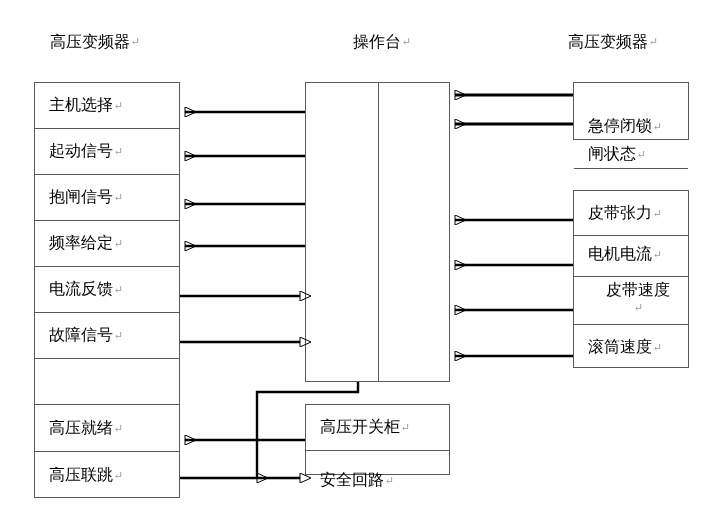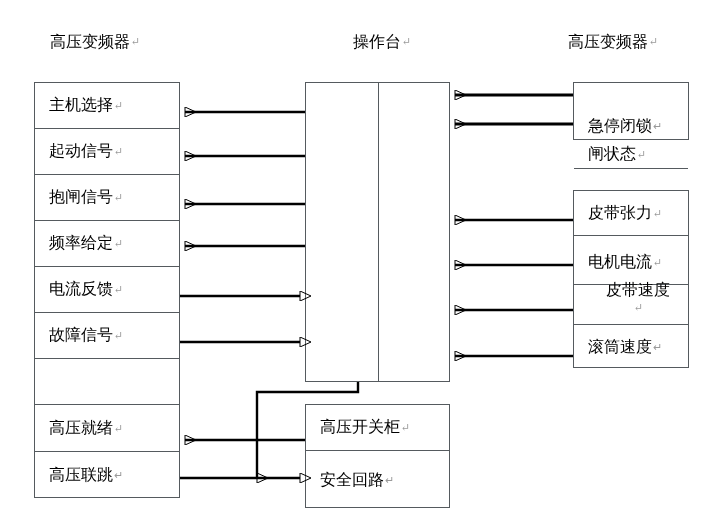--- a/index.html
+++ b/index.html
@@ -35,21 +35,21 @@
     left:0;right:0;
     box-sizing:border-box;
     border-bottom:1.4px solid #555a5e;
     display:flex;
     align-items:center;
     padding-left:14px;
     font-size:16px;
     white-space:nowrap;
     background:transparent;
   }
-  .cell.last{border-bottom:none;font-family:Liberation Serif, serif;}
+  .cell.last{border-bottom:none;}
   .cell.blank{}
 
   
   .console-divider{
     position:absolute;
     top:0;bottom:0;
     width:1.4px;
     background:#555a5e;
   }
 
@@ -128,35 +128,35 @@
       <span>急停闭锁</span>
         <span class="pilcrow">↵</span>
     </div>
   </div>
 
   <div class="group" style="left:573px;top:190px;width:116px;height:178px;">
     <div class="cell" style="top:0px;height:45px;">
       <span>皮带张力</span>
         <span class="pilcrow">↵</span>
     </div>
-    <div class="cell" style="top:50px;height:44px;">
+    <div class="cell" style="top:42px;height:44px;">
       <span>电机电流</span>
         <span class="pilcrow">↵</span>
     </div>
     <div class="cell" style="top:89px;height:45px;flex-direction:column;">
       <span>皮带速度</span>
         <span class="pilcrow">↵</span>
     </div>
     <div class="cell last" style="top:134px;height:44px;">
       <span>滚筒速度</span>
         <span class="pilcrow">↵</span>
     </div>
   </div>
 
-  <div class="group" style="left:305px;top:404px;width:145px;height:104px;">
+  <div class="group" style="left:305px;top:404px;width:145px;height:71px;">
     <div class="cell" style="top:0px;height:46px;">
       <span>高压开关柜</span>
         <span class="pilcrow">↵</span>
     </div>
     <div class="cell last" style="top:52px;height:46px;">
       <span>安全回路</span>
         <span class="pilcrow">↵</span>
     </div>
   </div>
 

